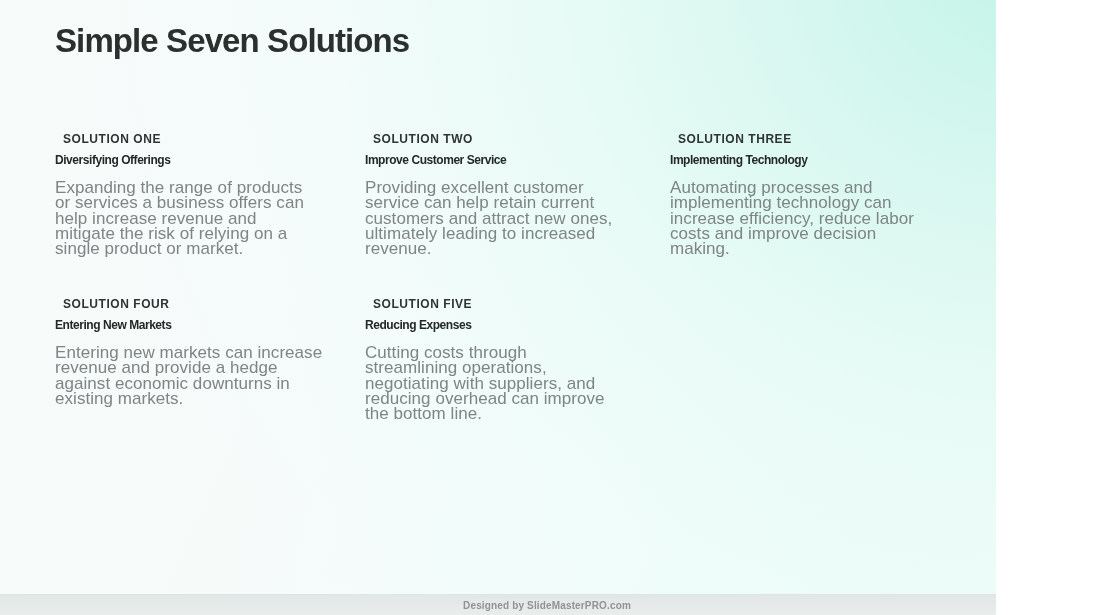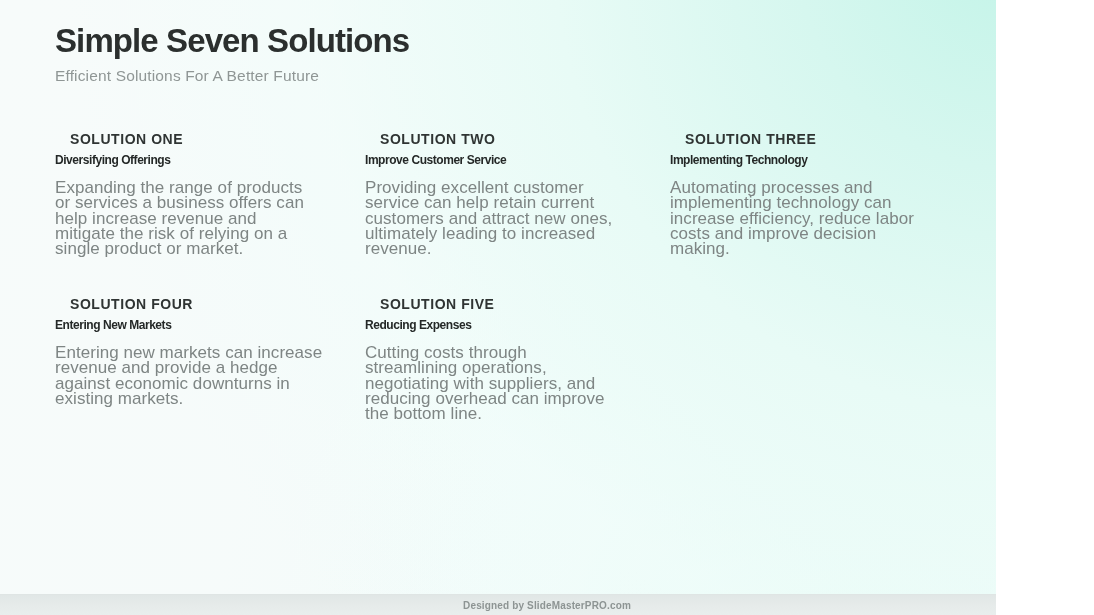--- a/index.html
+++ b/index.html
@@ -72,27 +72,27 @@
     margin-right: 0;
     box-sizing: border-box;
   }
   .cell.col-1 { width: 310px; }
   .cell.col-2 { width: 305px; }
   .cell.col-3 { width: 310px; }
 
   .cell-spacer { width: 310px; }
 
   .eyebrow {
-    font-size: 14px;
+    font-size: 12px;
     line-height: 12px;
     font-weight: bold;
     letter-spacing: 0.55px;
     color: #2f3433;
     text-transform: uppercase;
-    margin: 0 0 4px 15px;
+    margin: 0 0 4px 8px;
   }
   .cell-title {
     margin: 0 0 9px 0;
     font-size: 12px;
     line-height: 22px;
     font-weight: bold;
     letter-spacing: -0.45px;
     color: #242827;
     white-space: nowrap;
   }
@@ -162,21 +162,20 @@
     white-space: nowrap;
   }
 </style>
 </head>
 <body>
 
 <div id="slide">
 
   <div class="header">
     <h1 class="slide-title">Simple Seven Solutions</h1>
-    <p class="slide-subtitle">Efficient Solutions For A Better Future</p>
   </div>
 
   <div class="grid">
 
     <div class="row row-1">
       <div class="cell col-1">
         <div class="eyebrow">SOLUTION ONE</div>
         <div class="cell-title">Diversifying Offerings</div>
         <p class="cell-body">Expanding the range of products or services a business offers can help increase revenue and mitigate the risk of relying on a single product or market.</p>
       </div>

